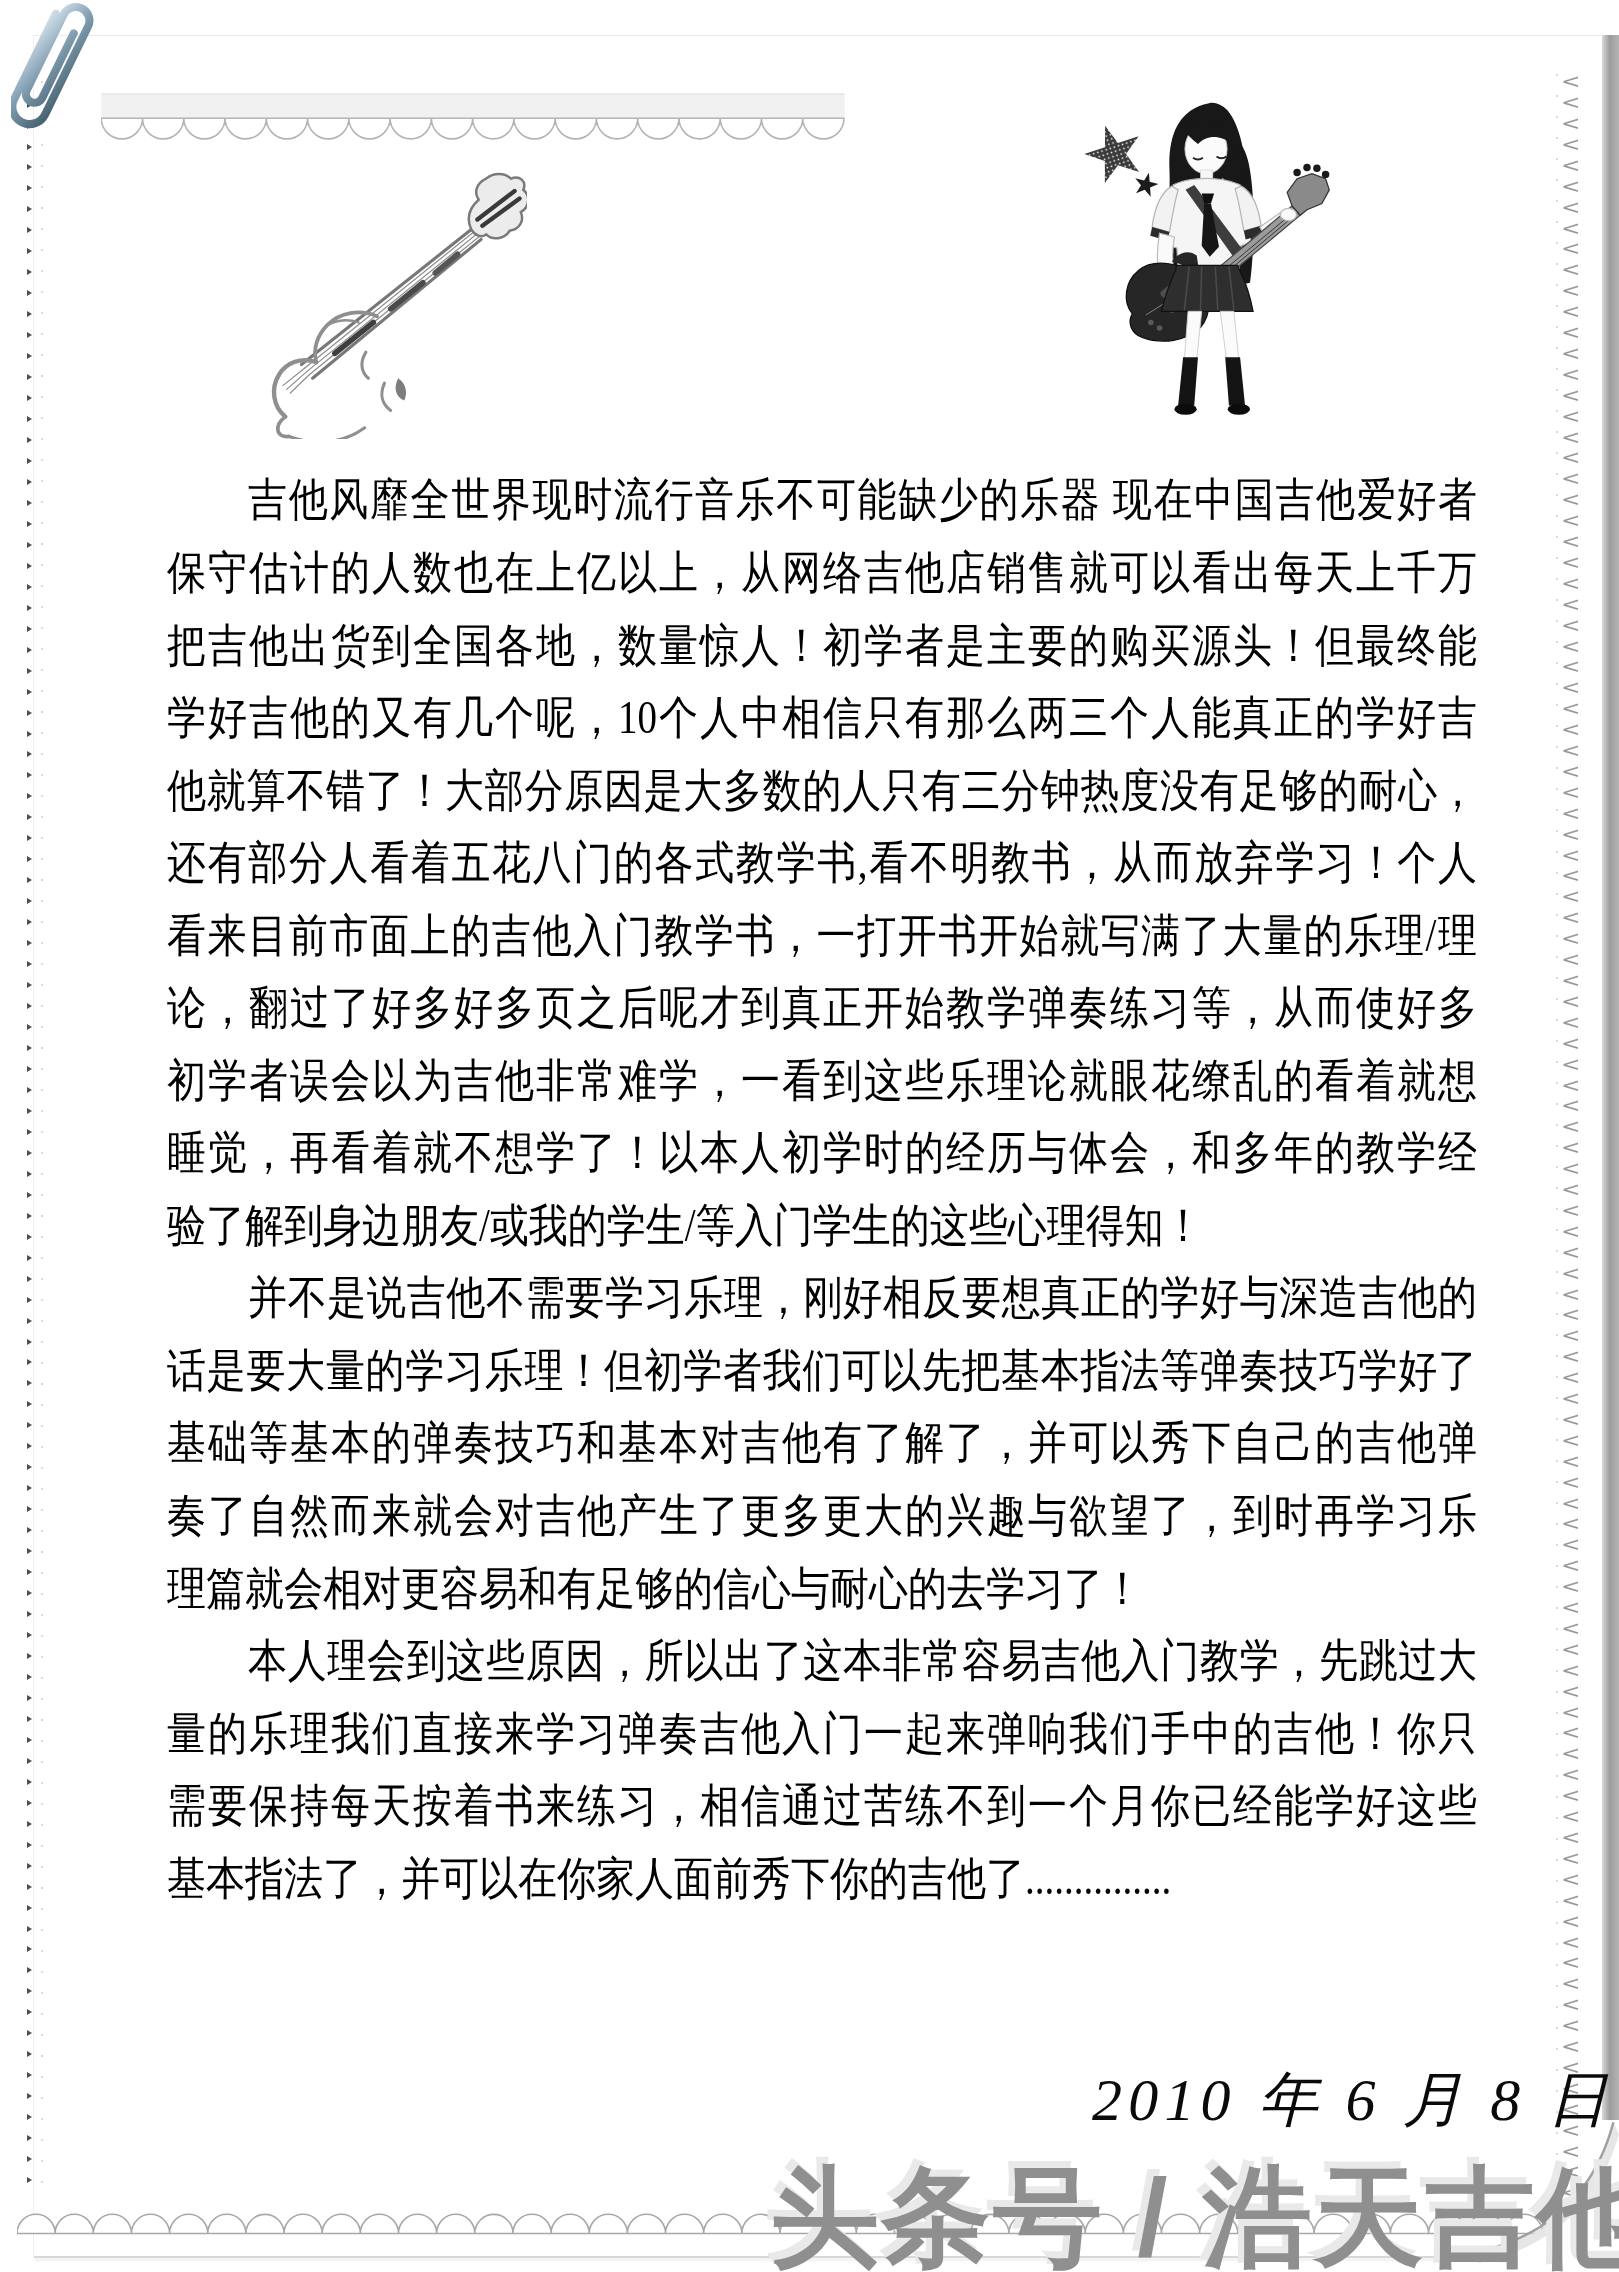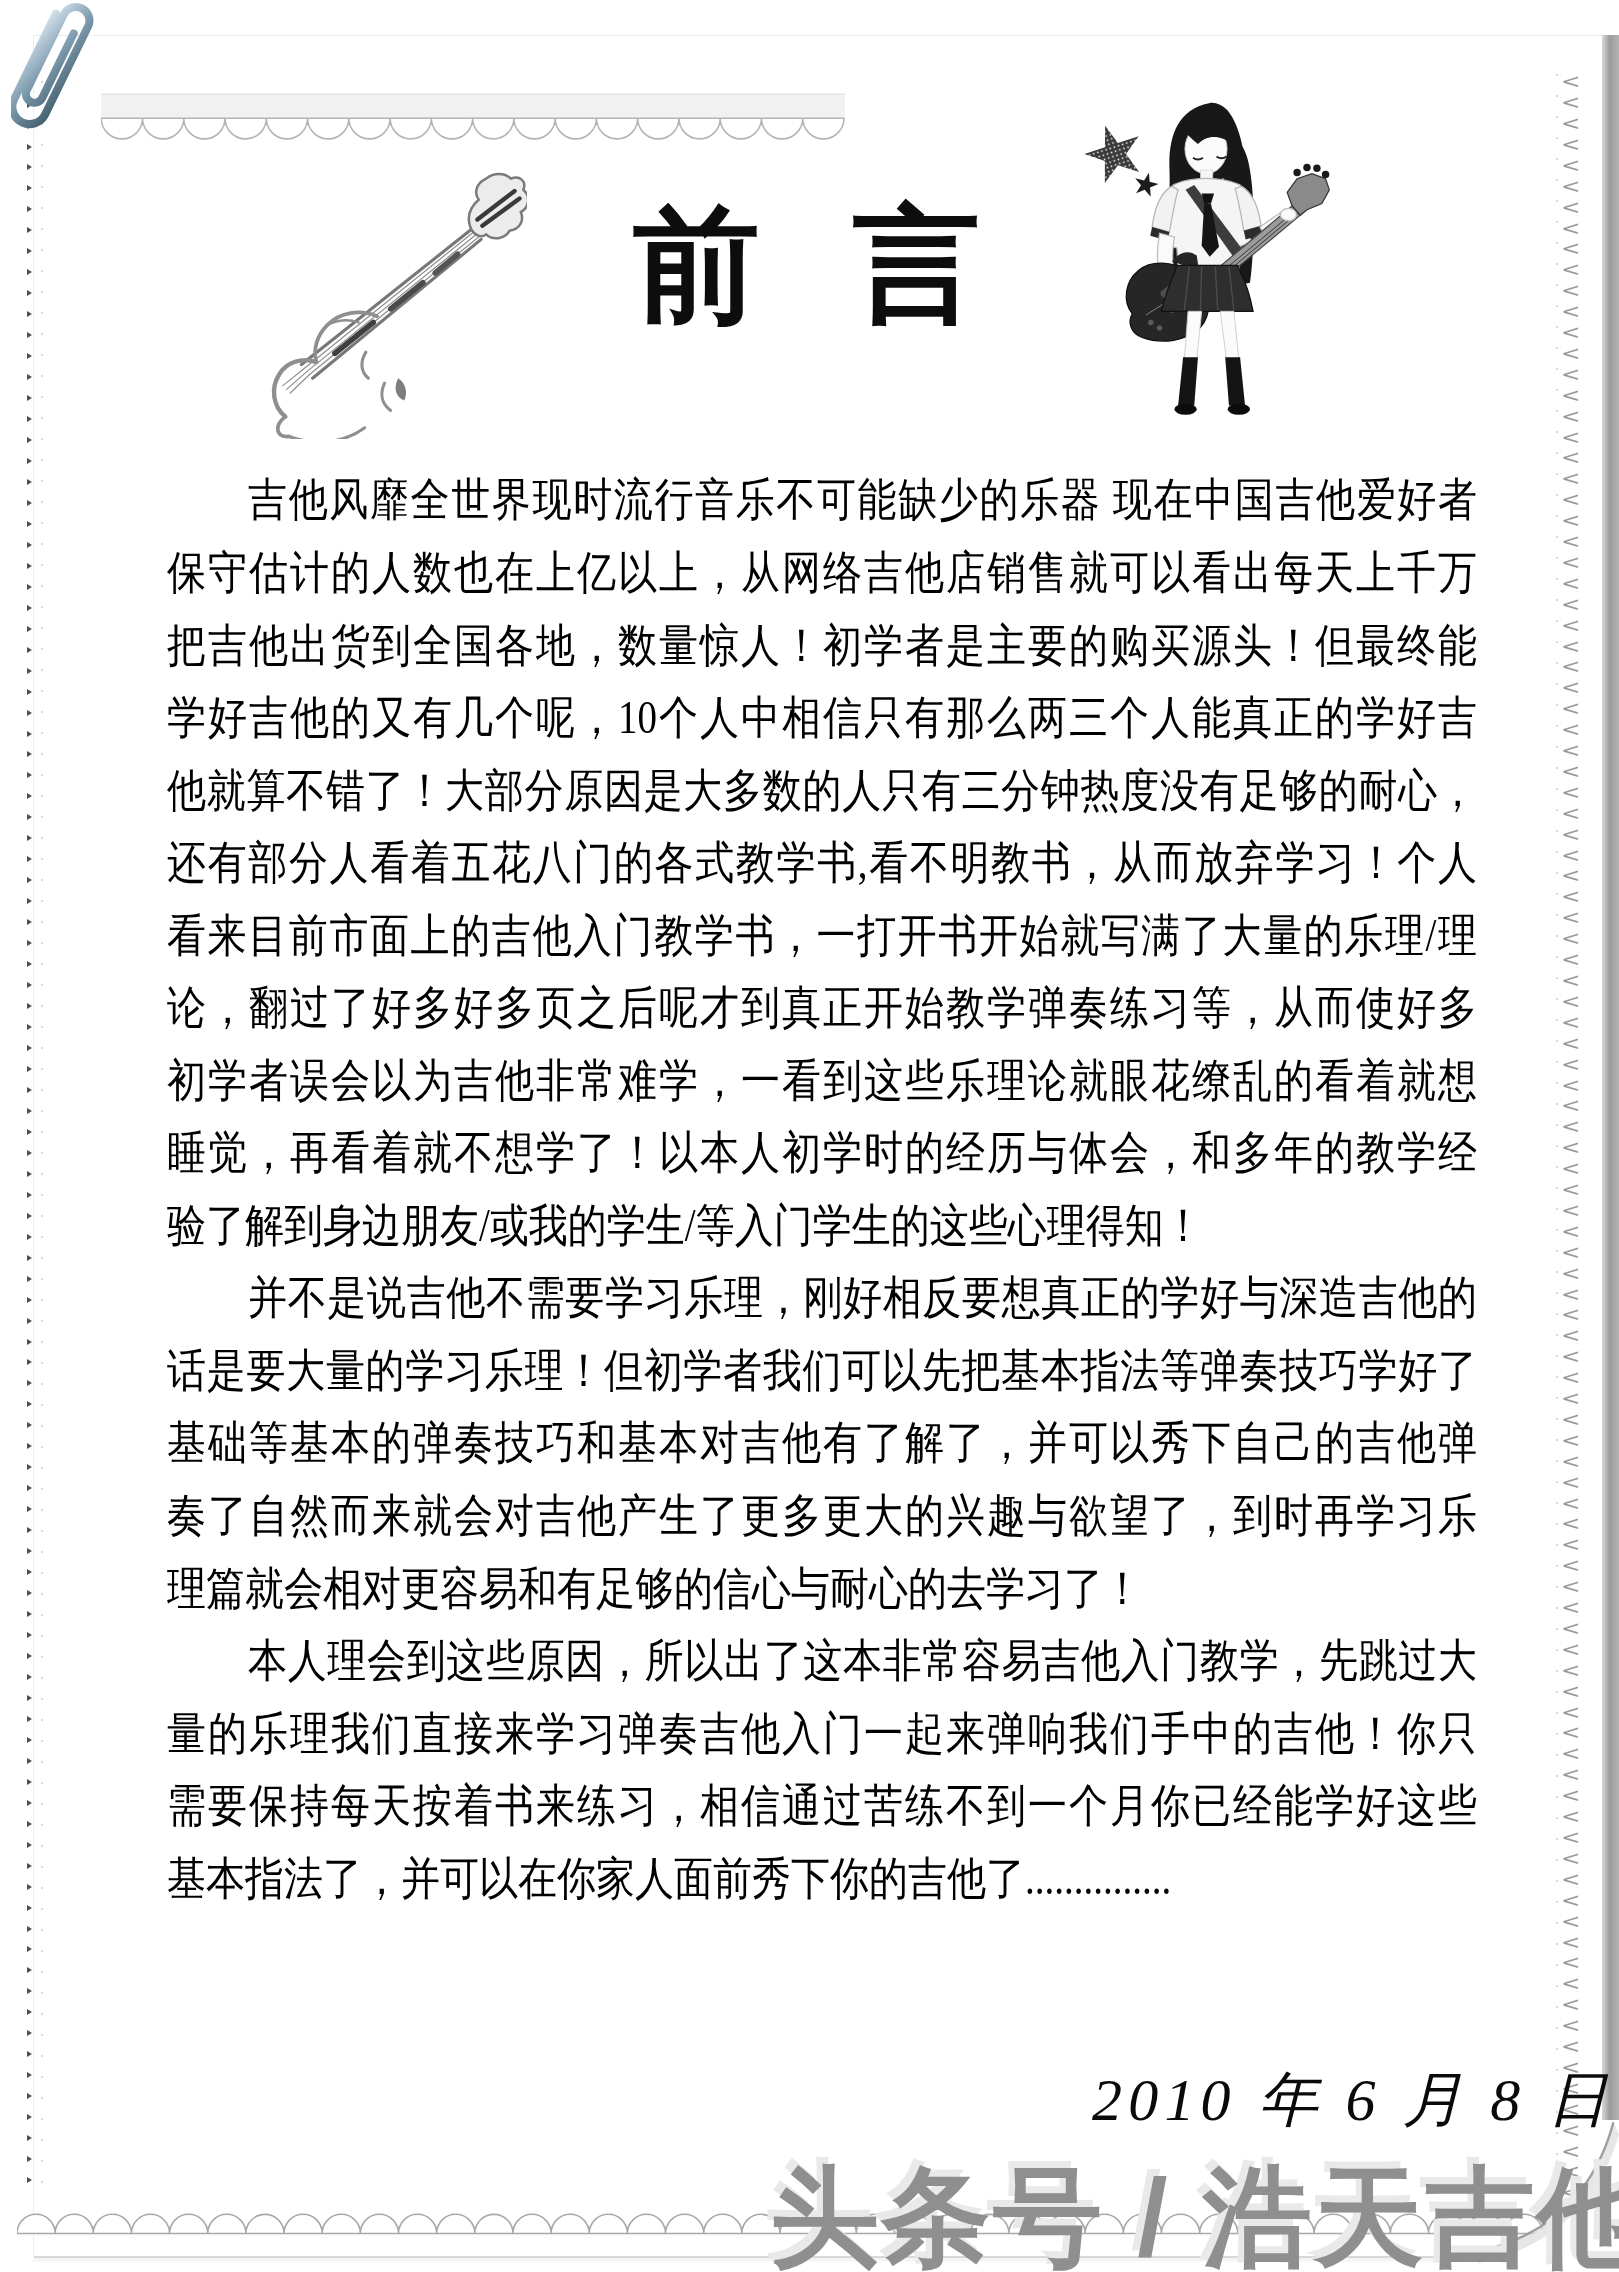--- a/index.html
+++ b/index.html
@@ -375,21 +375,20 @@
         <path d="M176,342 L198,342 L190,420 L170,420 Z" fill="#fbfbfb" stroke="#cccccc" stroke-width="1.5"></path>
         <path d="M228,342 L250,342 L258,420 L238,420 Z" fill="#fbfbfb" stroke="#cccccc" stroke-width="1.5"></path>
 
         <path d="M168,416 L192,416 L186,494 L160,494 Z" fill="#141414"></path>
         <path d="M236,416 L260,416 L268,494 L242,494 Z" fill="#141414"></path>
         <ellipse cx="172" cy="500" rx="18" ry="9" fill="#0c0c0c"></ellipse>
         <ellipse cx="258" cy="500" rx="18" ry="9" fill="#0c0c0c"></ellipse>
       </g>
     </svg>
 
-    <div class="title">前言</div>
 
     <div id="bodytext">
         <div class="para">
           <div class="line">吉他风靡全世界现时流行音乐不可能缺少的乐器 现在中国吉他爱好者</div>
           <div class="line">保守估计的人数也在上亿以上，从网络吉他店销售就可以看出每天上千万</div>
           <div class="line">把吉他出货到全国各地，数量惊人！初学者是主要的购买源头！但最终能</div>
           <div class="line">学好吉他的又有几个呢，10个人中相信只有那么两三个人能真正的学好吉</div>
           <div class="line">他就算不错了！大部分原因是大多数的人只有三分钟热度没有足够的耐心，</div>
           <div class="line">还有部分人看着五花八门的各式教学书,看不明教书，从而放弃学习！个人</div>
           <div class="line">看来目前市面上的吉他入门教学书，一打开书开始就写满了大量的乐理/理</div>

